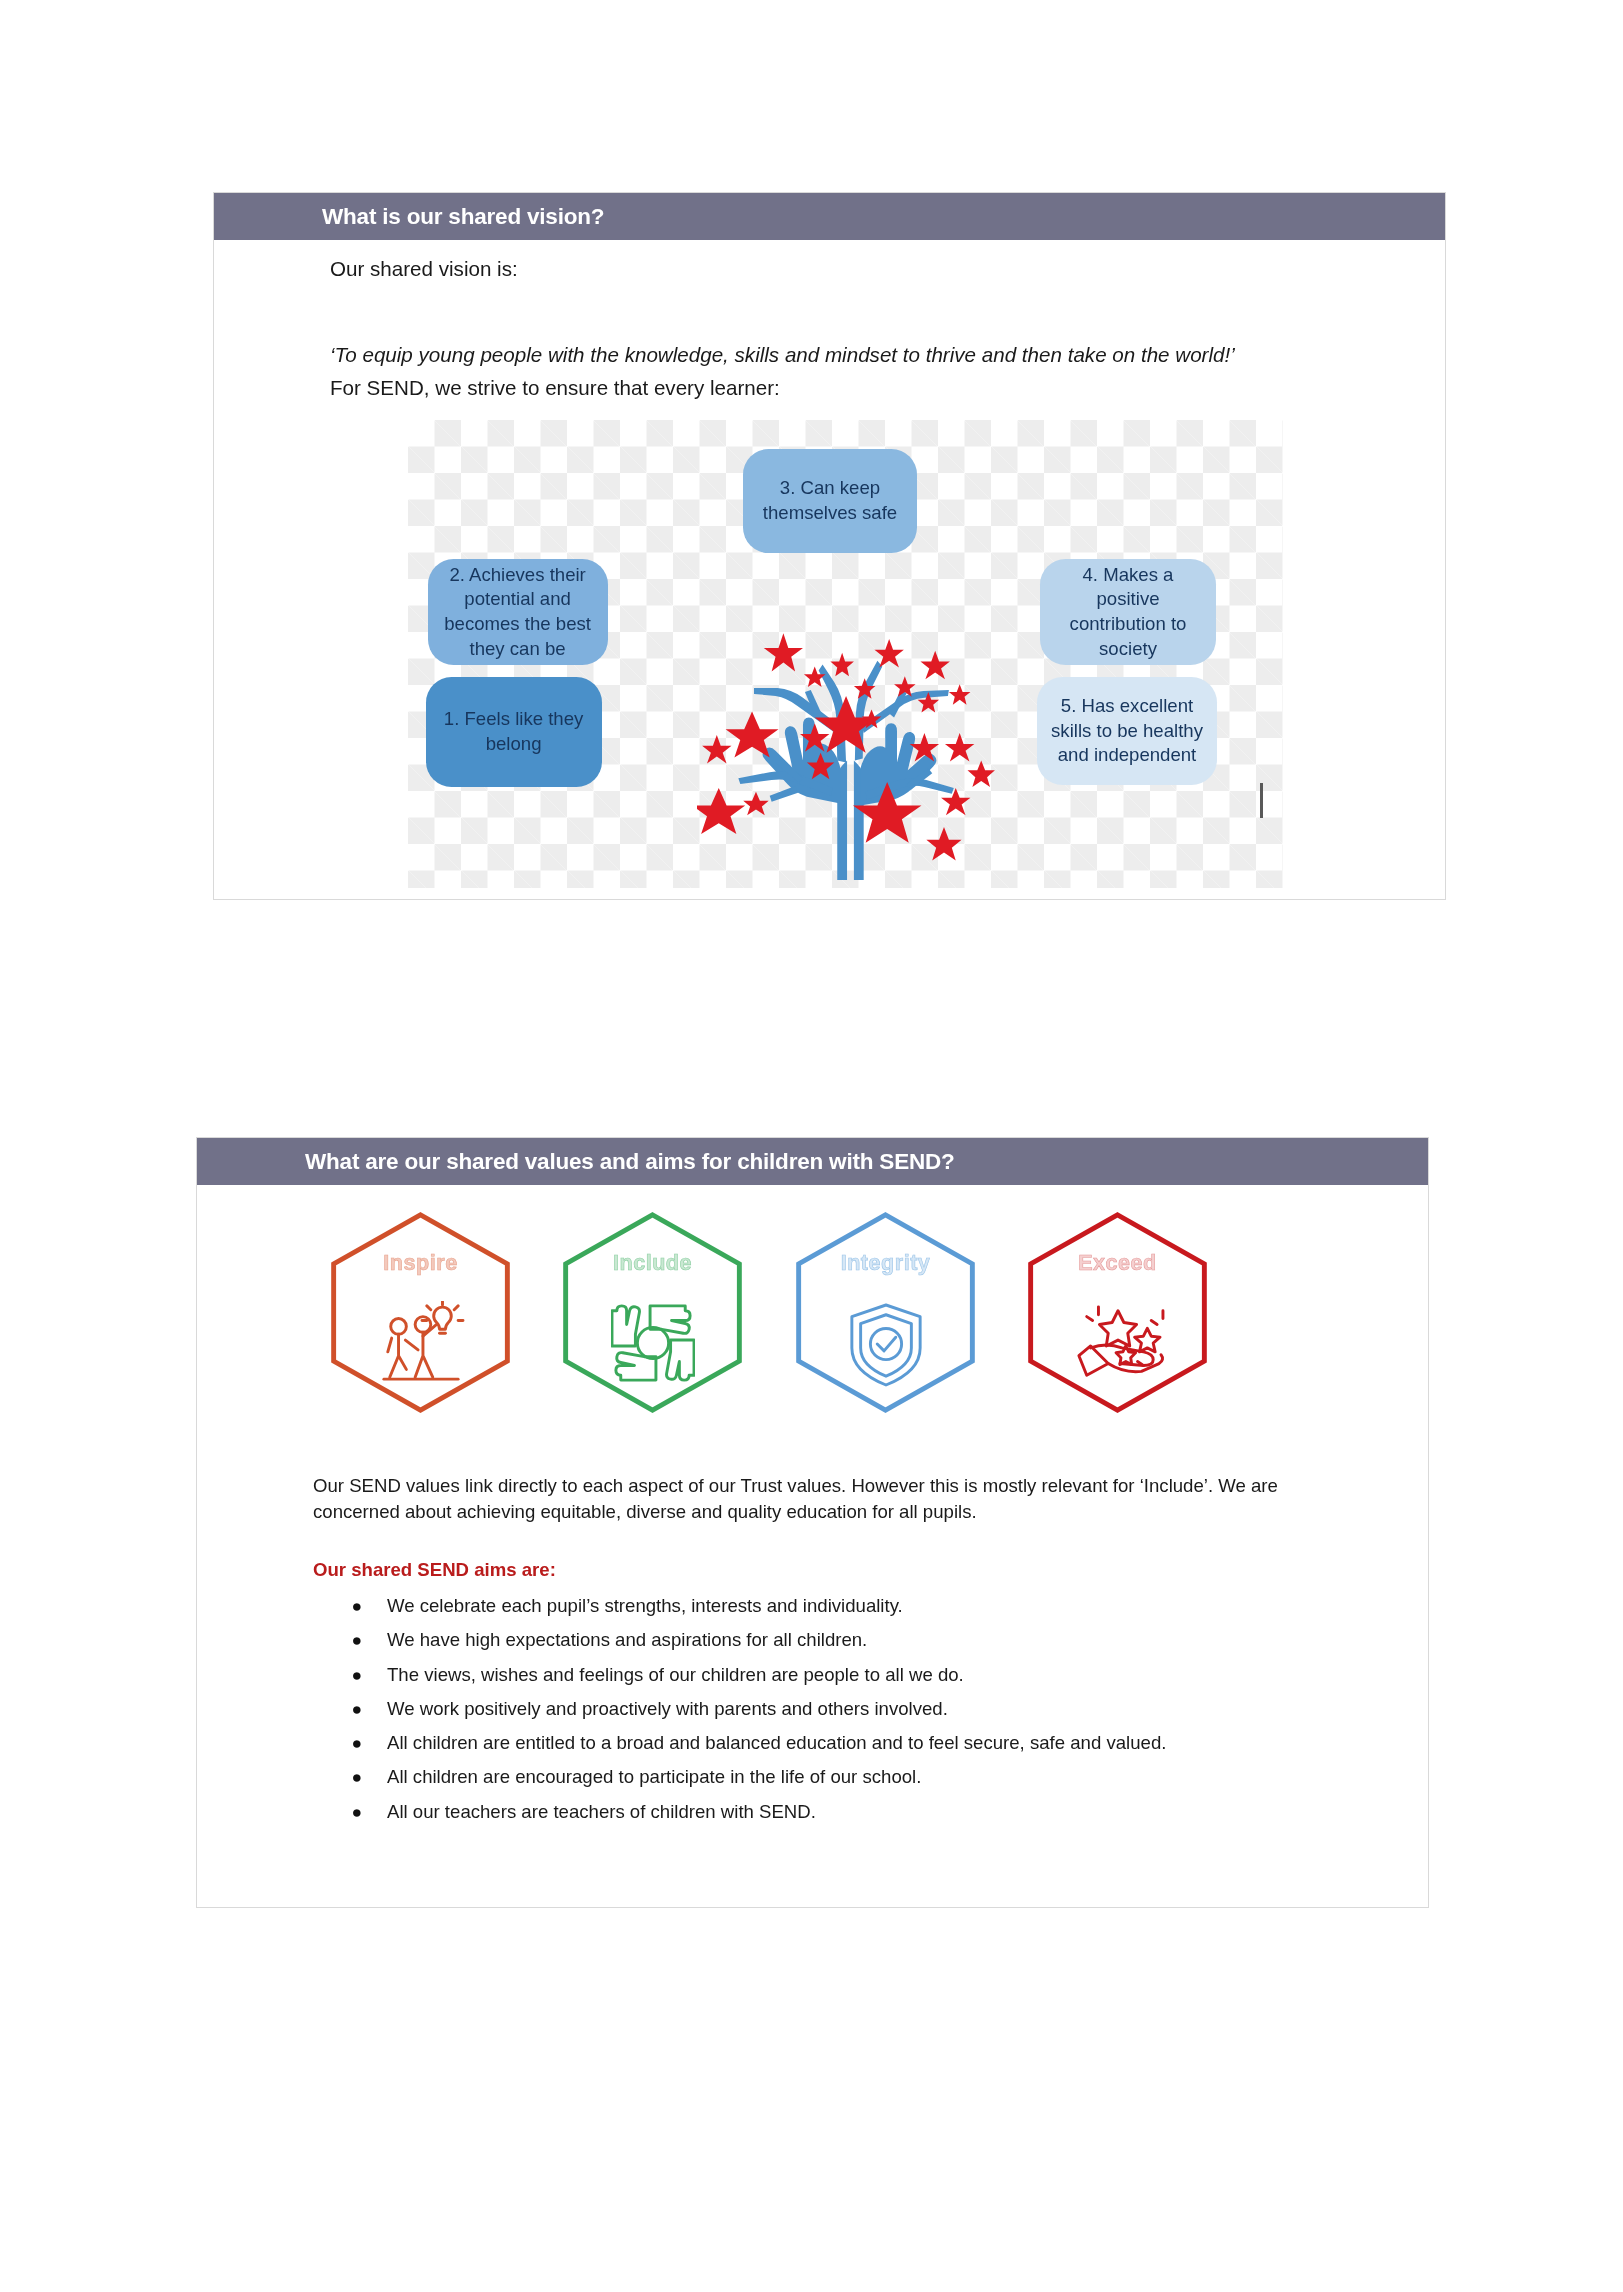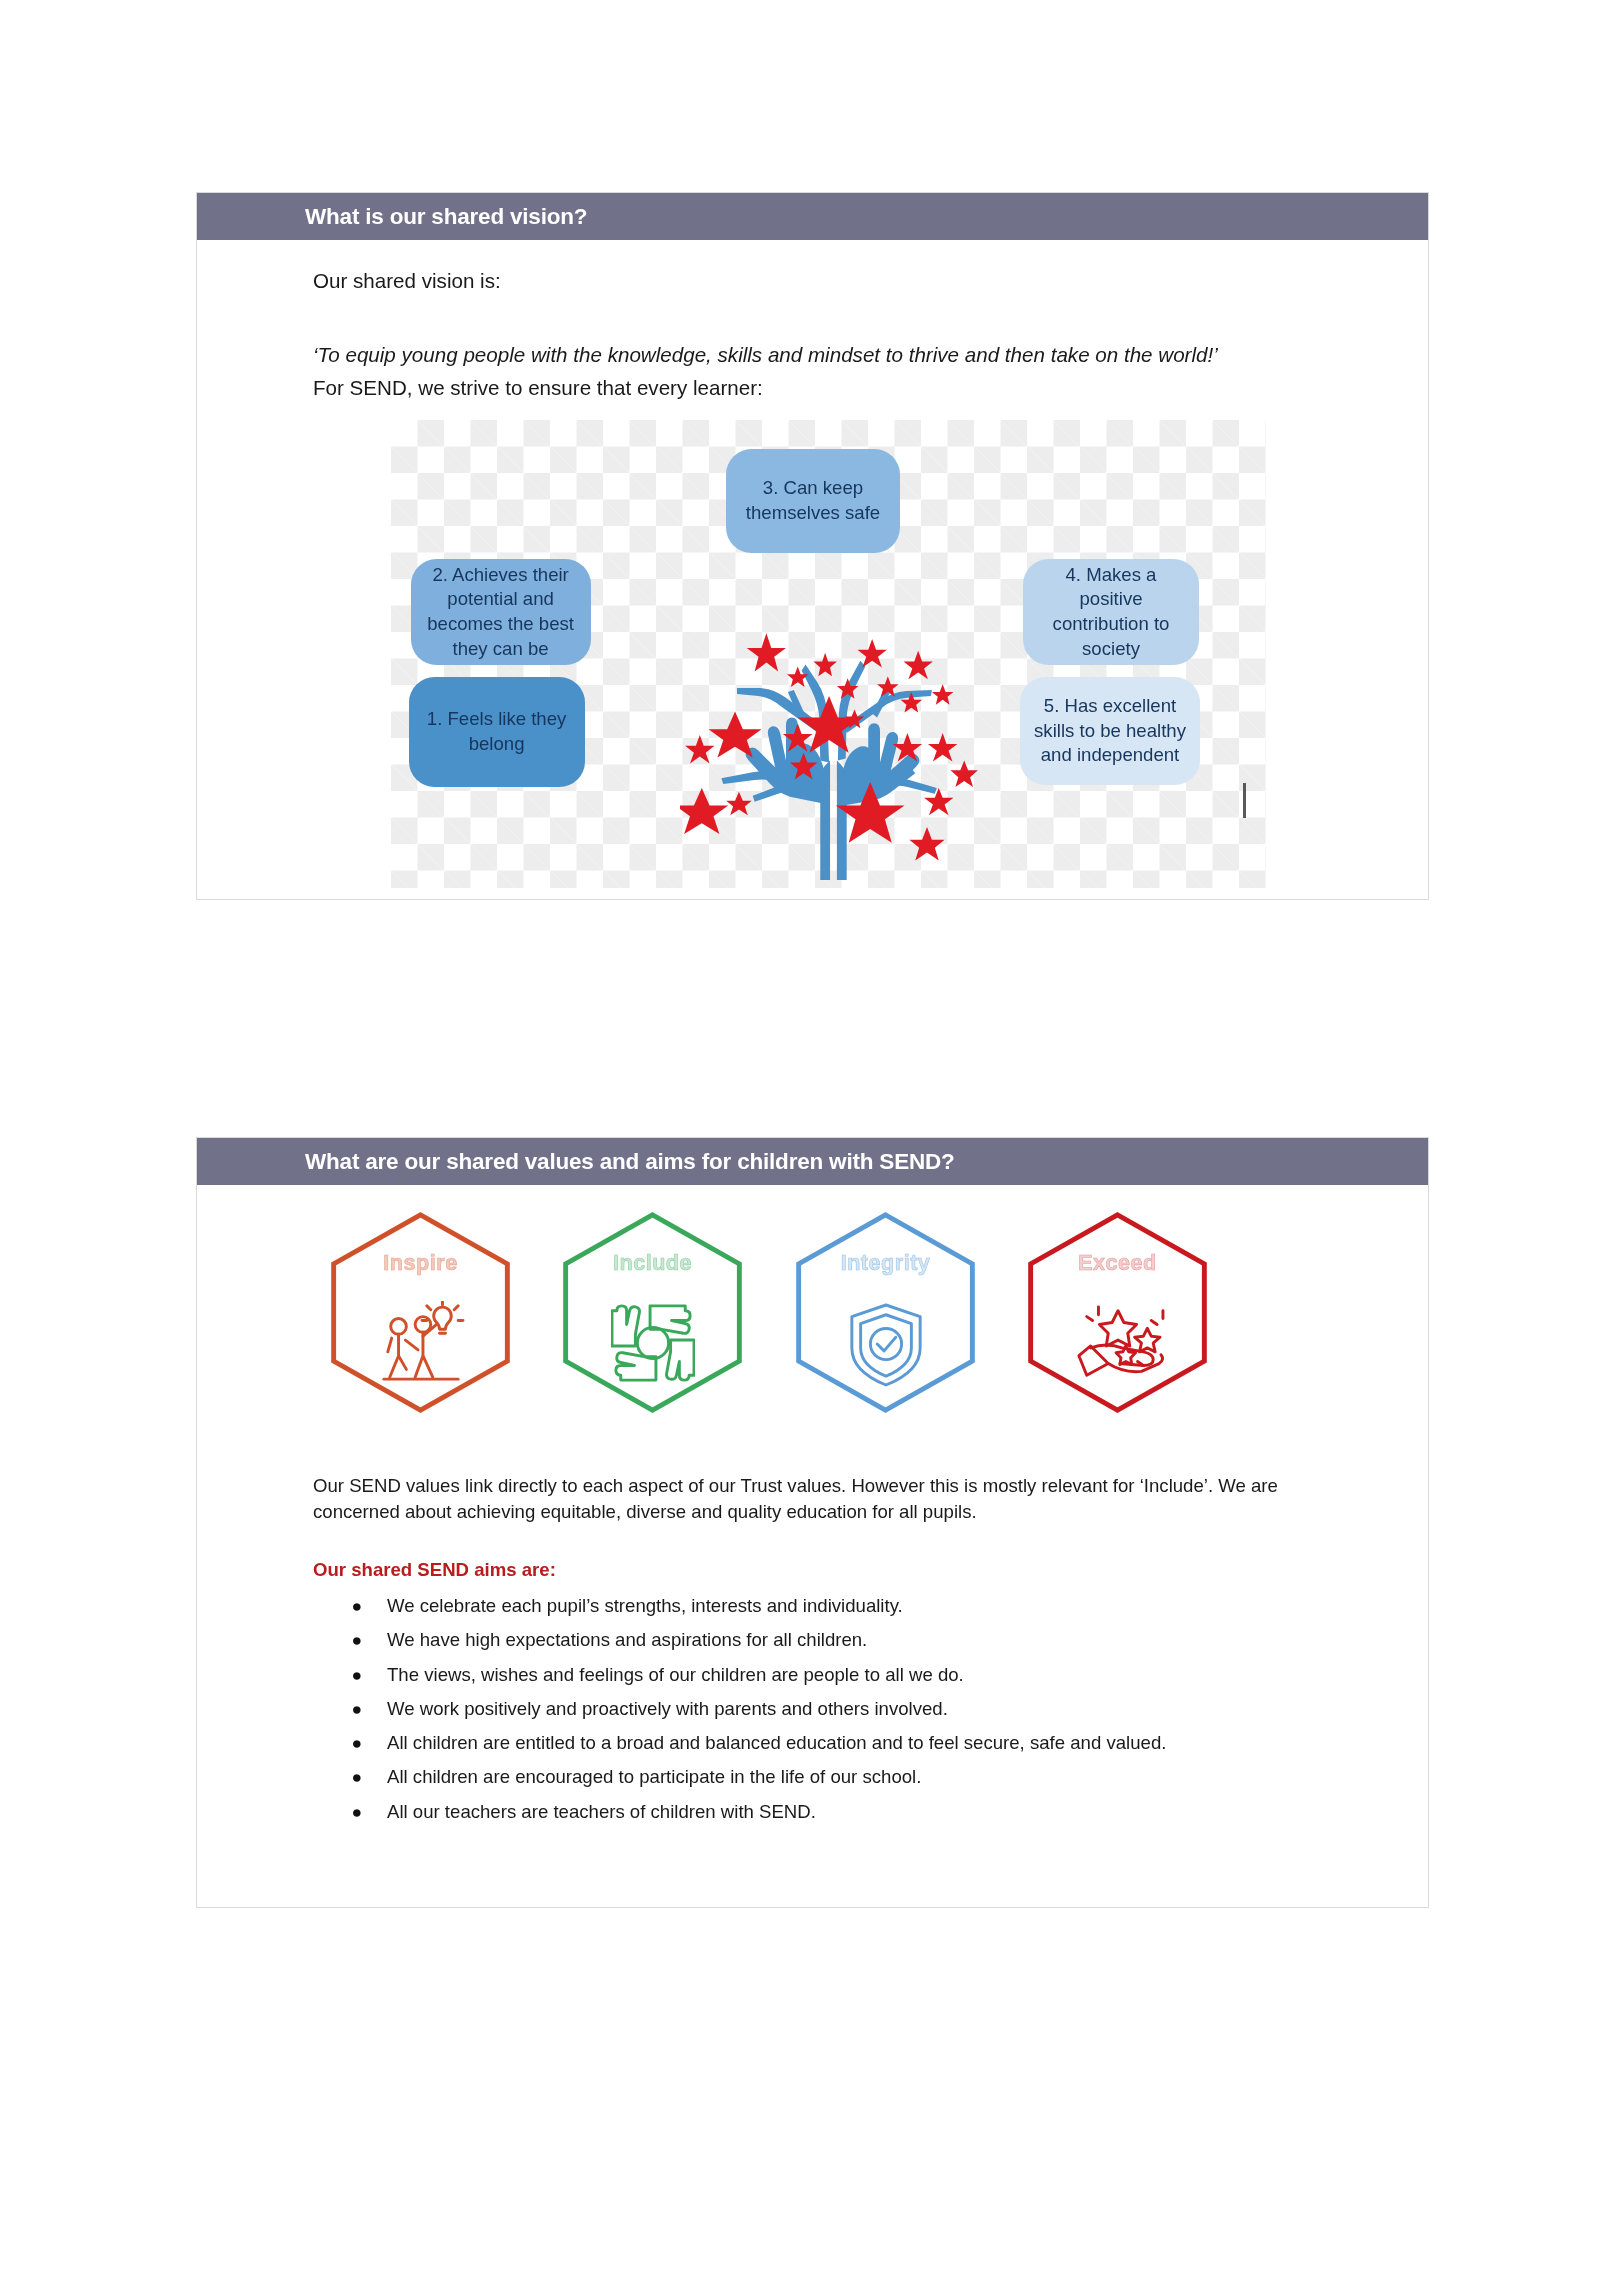--- a/index.html
+++ b/index.html
@@ -31,28 +31,28 @@
   .sec-header-text{
     color:#ffffff;
     font-size:22.5px;
     font-weight:bold;
     letter-spacing:-0.2px;
     white-space:nowrap;
   }
   .sec-body{padding:0;}
 
   
-  #section-vision{top:192px;height:708px;}
+  #section-vision{top:192px;height:708px;margin-left:17px;}
   .body-text{
     font-size:20.6px;
     color:#1a1a1a;
     margin:0;
     padding:0;
   }
-  .p-intro{position:absolute;left:116px;top:76px;}
+  .p-intro{position:absolute;left:116px;top:64px;}
   .p-quote{position:absolute;left:116px;top:129px;font-style:italic;font-size:20.6px;color:#1a1a1a;white-space:nowrap;}
   .p-send{position:absolute;left:116px;top:183px;}
 
   
   .vision-image{
     position:absolute;
     left:194px;top:227px;
     width:875px;height:468px;
     background-color:#ffffff;
     background-image:

